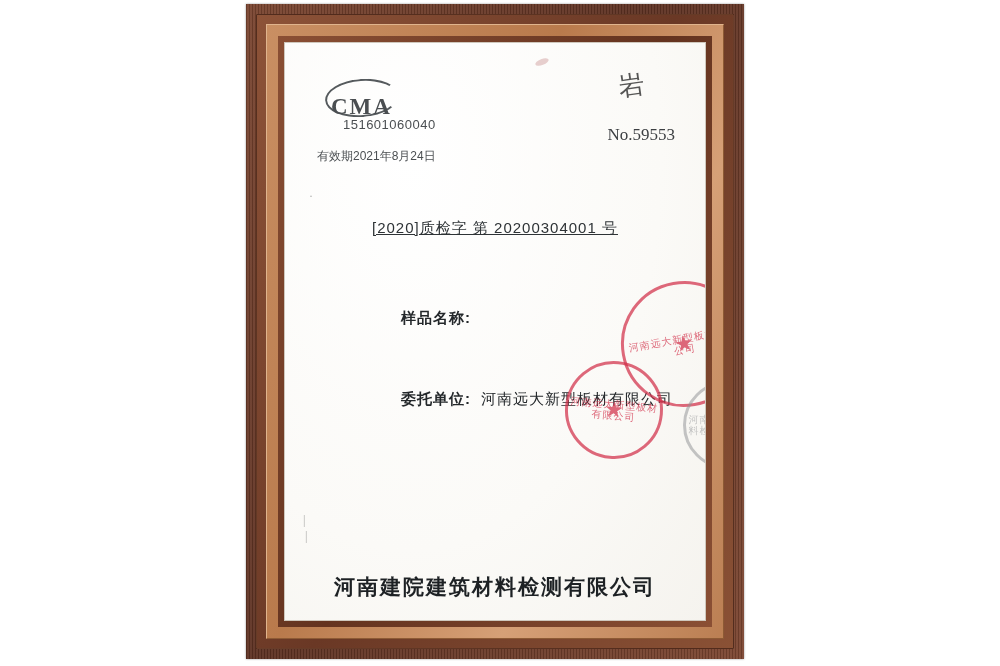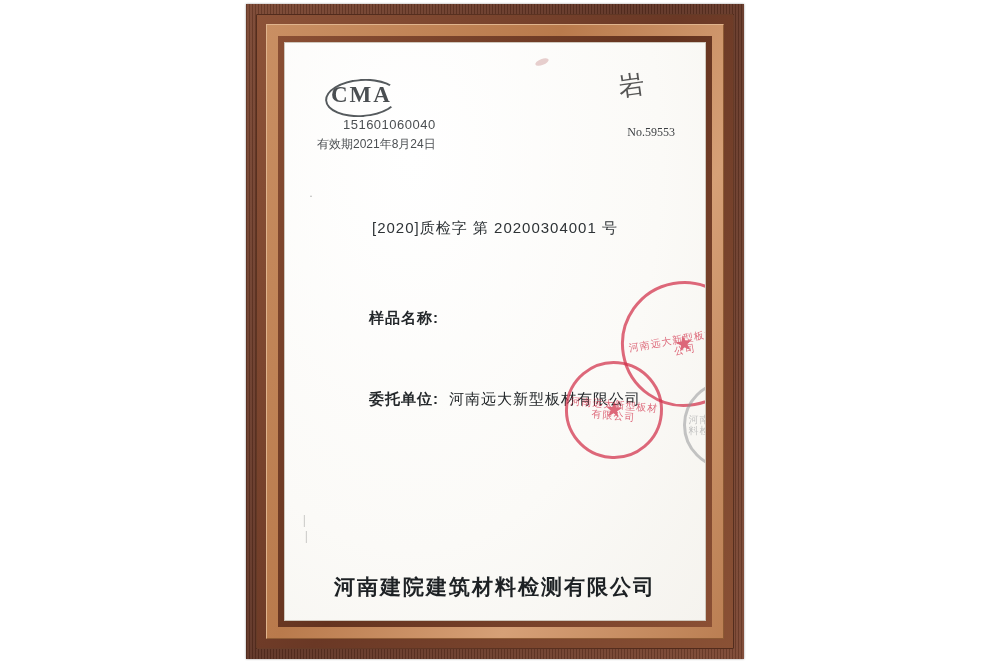--- a/index.html
+++ b/index.html
@@ -104,47 +104,47 @@
     width: 70px;
     height: 34px;
     border: 2px solid #555a5d;
     border-radius: 50%;
     border-right-color: transparent;
     transform: rotate(-4deg);
   }
   .cma-logo .letters {
     position: absolute;
     left: 6px;
-    top: 3px;
+    top: 15px;
     font-size: 23px;
     letter-spacing: 2px;
     font-weight: bold;
     color: #4a4e51;
     font-family: "Liberation Serif", serif;
   }
   .cma-code {
     font-size: 13px;
     letter-spacing: 0.5px;
     color: #4b4f52;
     margin-top: 2px;
     font-family: "Liberation Sans", sans-serif;
     text-align: right;
   }
   .cma-valid {
     font-size: 12px;
     color: #4b4f52;
-    margin-top: 4px;
+    margin-top: 16px;
   }
 
   
   .report-no {
     position: absolute;
     right: 30px;
     top: 82px;
-    font-size: 12px;
+    font-size: 17px;
     color: #3c3f42;
     font-family: "Liberation Serif", serif;
   }
 
   
   .hand-mark {
     position: absolute;
     right: 46px;
     top: 24px;
     width: 40px;
@@ -173,33 +173,34 @@
 
   .subtitle {
     position: absolute;
     left: 0;
     right: 0;
     top: 176px;
     text-align: center;
     font-size: 15px;
     color: #2e3336;
     letter-spacing: 1px;
+    text-decoration: underline;
   }
 
   
   .fields {
     position: absolute;
     left: 0;
     right: 0;
     top: 266px;
   }
   .field-row {
     display: flex;
     justify-content: flex-start;
-    padding-left: 84px;
+    padding-left: 116px;
     margin-bottom: 62px;
     font-size: 15px;
     color: #24282b;
     letter-spacing: 1px;
     text-align: right;
   }
   .field-label {
     font-weight: bold;
     white-space: nowrap;
   }

